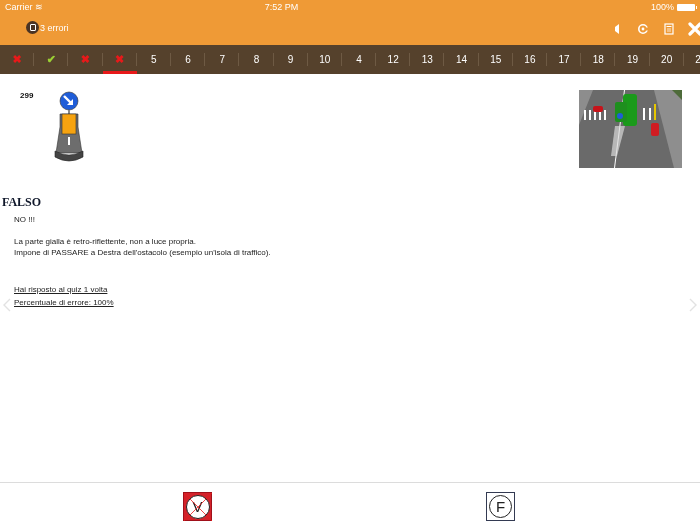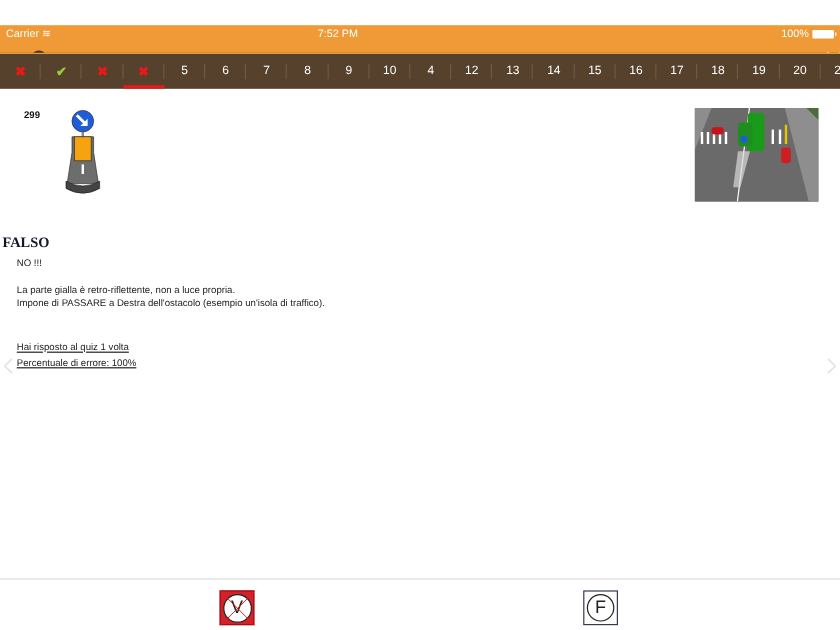--- a/index.html
+++ b/index.html
@@ -1,17 +1,17 @@
 <!DOCTYPE html>
 <html><head>
 <meta charset="utf-8">
 <style>
   * { box-sizing: border-box; margin: 0; padding: 0; }
   html, body { width: 700px; height: 525px; overflow: hidden; background: #ffffff; font-family: "Liberation Sans", sans-serif; }
-  .header { position: absolute; left: 0; top: 0; width: 700px; height: 44px; background: #ef9a36; margin-top: 21px; }
+  .header { position: absolute; left: 0; top: 0; width: 700px; height: 44px; background: #ef9a36; }
   .statusbar { position: absolute; left: 0; top: 0; width: 700px; height: 14px; color: #fff; font-size: 9px; }
   .statusbar .carrier { position: absolute; left: 5px; top: 2px; }
   .statusbar .time { position: absolute; left: 0; width: 563px; text-align: center; top: 2px; }
   .statusbar .battery { position: absolute; right: 5px; top: 2px; display: flex; align-items: center; gap: 3px; }
   .battery-icon { width: 18px; height: 7px; background: #fff; border-radius: 1px; position: relative; }
   .battery-icon::after { content: ""; position: absolute; right: -2px; top: 2px; width: 1px; height: 3px; background: #fff; }
   .navbar { position: absolute; left: 12px; top: 14px; width: 700px; height: 30px; }
   .errors { position: absolute; left: 14px; top: 7px; display: flex; align-items: center; color: #fff; font-size: 9px; }
   .err-icon { width: 13px; height: 13px; border-radius: 50%; background: #4a3324; display: inline-flex; align-items: center; justify-content: center; margin-right: 1px; }
   .err-icon span { width: 6px; height: 7px; border: 1px solid #fff; border-radius: 1px; display: block; }

